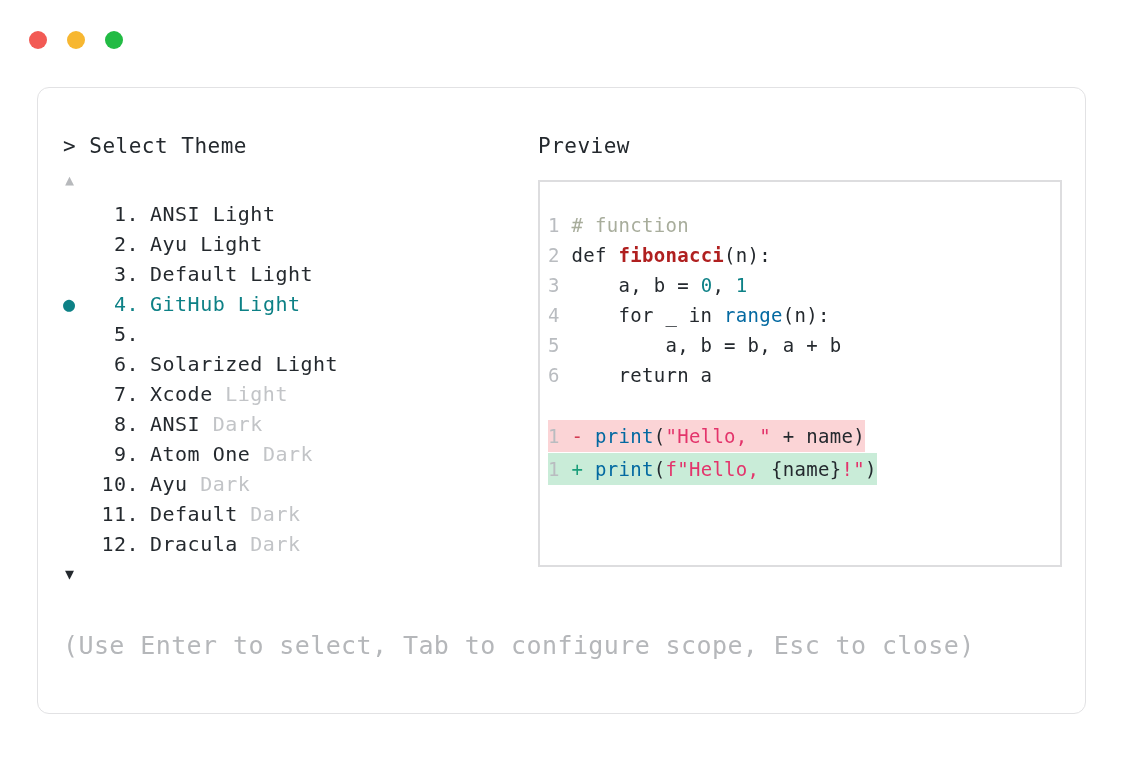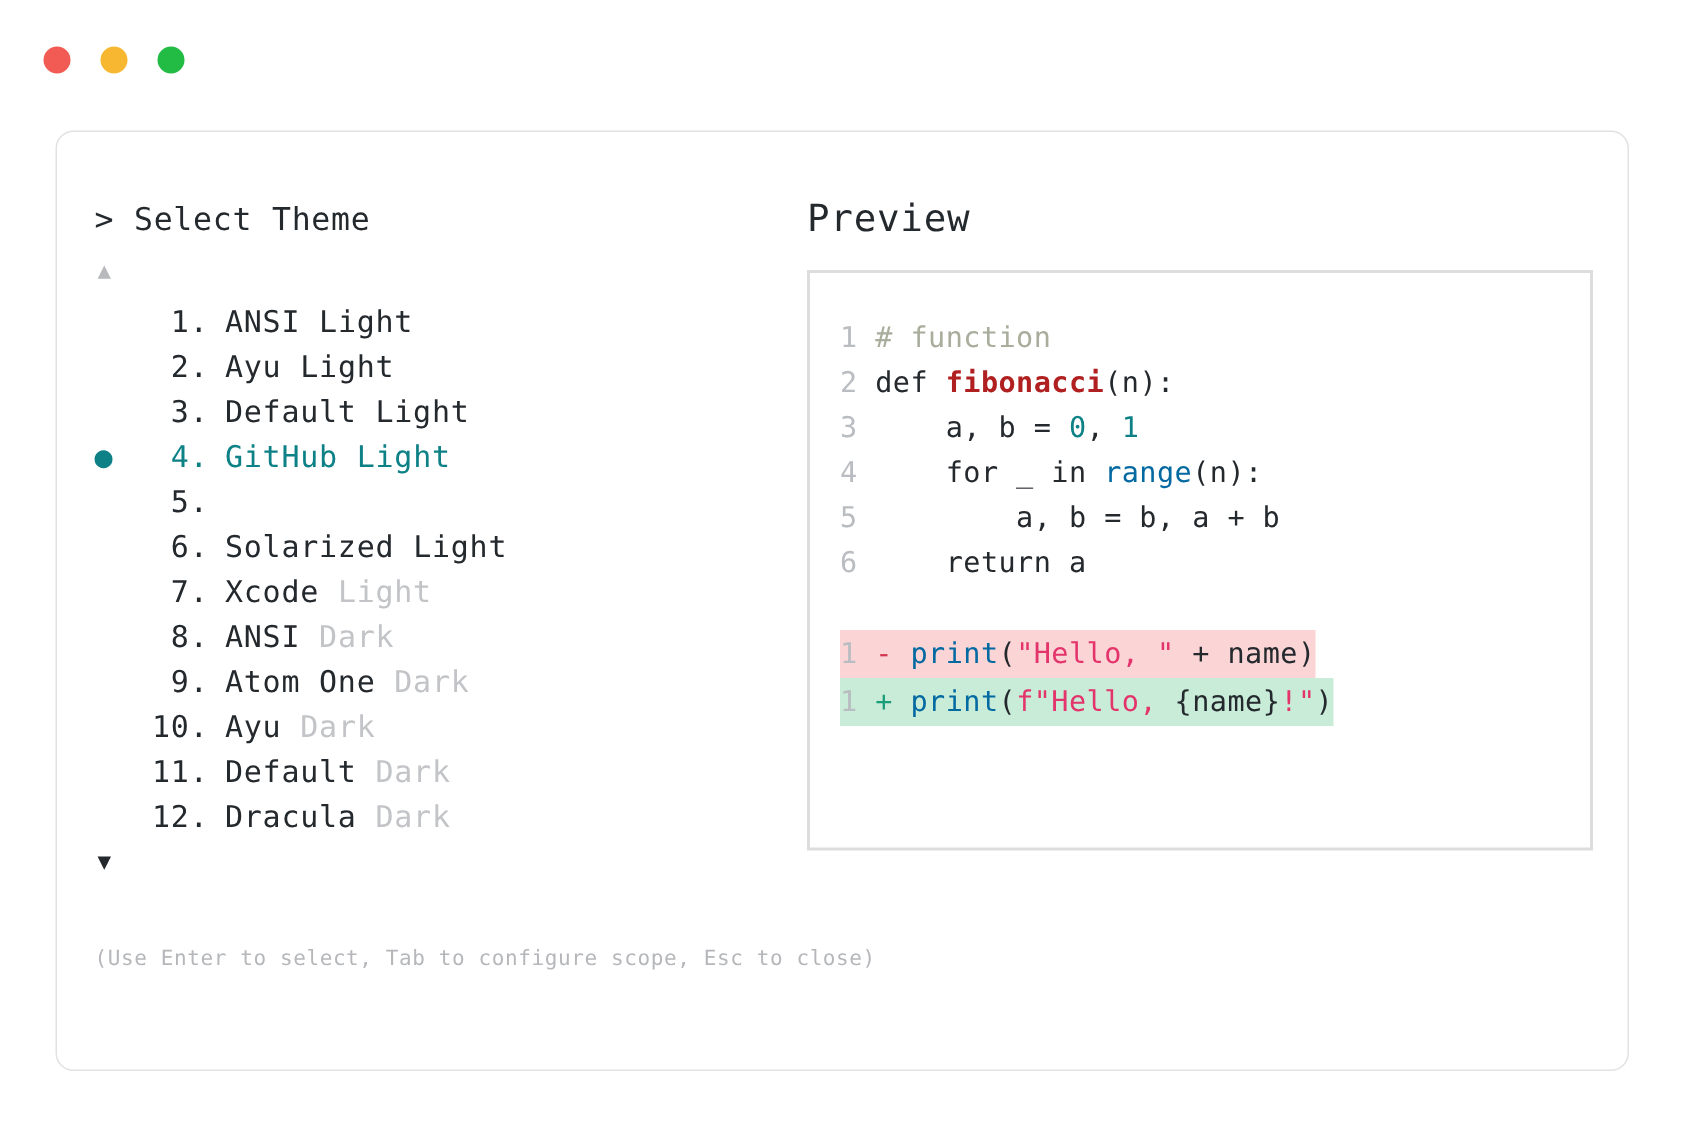--- a/index.html
+++ b/index.html
@@ -101,46 +101,46 @@
   .suffix { color: #c2c4c7; }
   .suffix.plain { color: #24292e; }
   .theme-row.selected .num-cell,
   .theme-row.selected .name-cell,
   .theme-row.selected .suffix { color: #0d8186; }
 
   .hint {
     position: absolute;
     left: 25px;
     top: 543px;
-    font-size: 14px;
+    font-size: 25px;
     color: #b5b7ba;
     letter-spacing: 0.4px;
     white-space: pre;
   }
 
   
   .right-col {
     position: absolute;
     left: 500px;
     top: 45px;
     width: 530px;
   }
   .preview-label {
-    font-size: 25px;
+    font-size: 21px;
     color: #24292e;
     letter-spacing: 0.5px;
     line-height: 26px;
   }
   .preview-box {
     margin-top: 21px;
     width: 524px;
     height: 387px;
     border: 2px solid #dddddf;
     background: #ffffff;
-    padding: 28px 0 0 20px;
+    padding: 28px 0 0 8px;
     overflow: hidden;
   }
 
   .code-line {
     font-size: 19px;
     line-height: 30px;
     white-space: pre;
     color: #24292e;
     letter-spacing: 0.3px;
     display: block;

